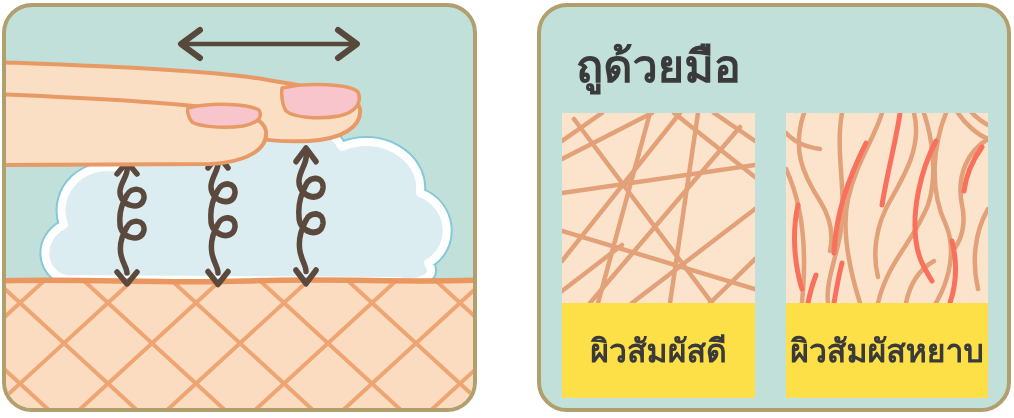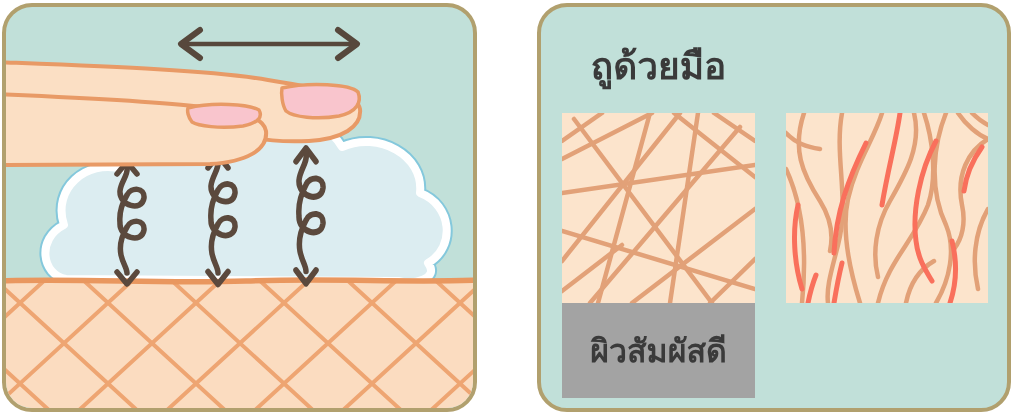--- a/index.html
+++ b/index.html
@@ -3,27 +3,27 @@
 <meta charset="utf-8">
 <style>
   html,body{margin:0;padding:0;background:#ffffff;}
   body{font-family:"Liberation Sans","DejaVu Sans",sans-serif;}
   .stage{position:relative;width:1014px;height:418px;background:#ffffff;overflow:hidden;}
   .panel{position:absolute;top:3px;background:#c1e0d9;border:4px solid #b1a06e;border-radius:30px;overflow:hidden;}
   .panel-left{left:2px;width:467px;height:401px;}
   .panel-right{left:537px;width:466px;height:401px;}
   .panel svg.fill{position:absolute;left:0;top:0;display:block;}
   .col-header{position:absolute;top:36px;height:48px;line-height:48px;text-align:center;
-              font-size:37px;font-weight:700;color:#3a3a3a;white-space:nowrap;}
+              font-size:45px;font-weight:700;color:#3a3a3a;white-space:nowrap;}
   .header-1{left:10px;width:215px;}
   .header-2{left:235px;width:222px;}
   .texture{position:absolute;top:106px;height:190px;}
   .texture-1{left:21px;width:193px;}
   .texture-2{left:245px;width:202px;}
-  .result-label{position:absolute;top:296px;height:95px;background:#a3a3a3;
+  .result-label{position:absolute;top:296px;height:95px;background:#fde047;
                 display:flex;align-items:center;justify-content:center;
                 font-size:32px;font-weight:700;color:#3a3a3a;white-space:nowrap;}
   .label-1{left:21px;width:193px;}
   .label-2{left:245px;width:202px;}
 </style>
 </head>
 <body>
 
 <div class="stage">
 
@@ -160,15 +160,16 @@
         <path d="M 150,28 C 134,58 126,98 130,128 C 132,146 140,158 146,168"></path>
         <path d="M 12,92 C 6,118 8,150 16,176"></path>
         <path d="M 56,150 C 52,166 50,178 48,190"></path>
         <path d="M 196,34 C 186,48 180,62 178,78"></path>
         <path d="M 166,128 C 172,152 170,172 164,190"></path>
         <path d="M 30,162 C 26,172 24,180 22,190"></path>
       </g>
     </svg>
 
     <div class="result-label label-1">ผิวสัมผัสดี</div>
+    <div class="result-label label-2">ผิวสัมผัสหยาบ</div>
   </div>
 
 </div>
 
 </body></html>

